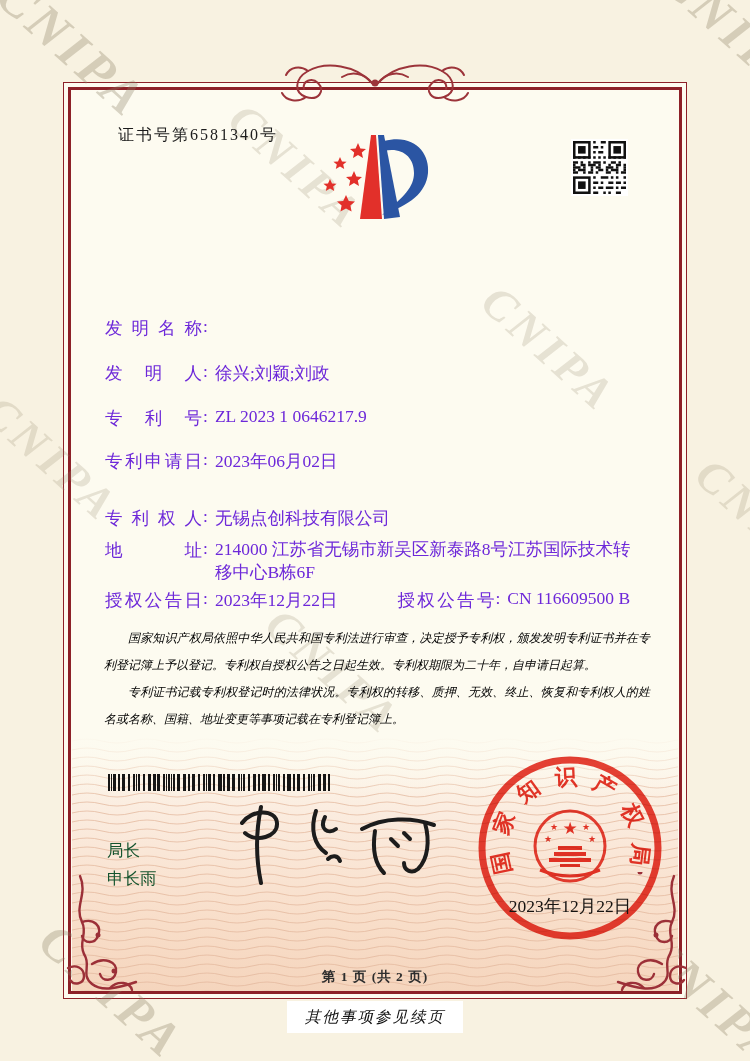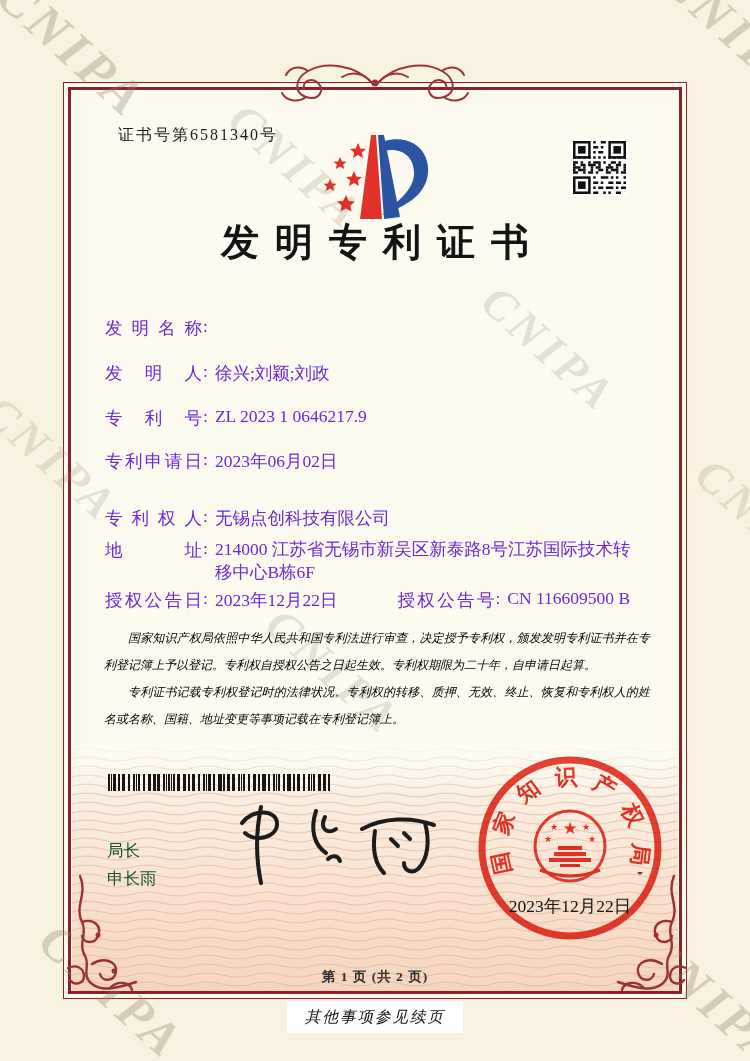--- a/index.html
+++ b/index.html
@@ -196,21 +196,20 @@
       <line x1="0" y1="10.5" x2="21" y2="10.5" stroke-dasharray="3 1 1 2 1 1 2 2"></line>
       <line x1="0" y1="11.5" x2="21" y2="11.5" stroke-dasharray="1 1 3 2 1 2 2 1"></line>
       <line x1="0" y1="12.5" x2="21" y2="12.5" stroke-dasharray="2 2 1 1 2 1 1 3"></line>
       <line x1="8" y1="14.5" x2="21" y2="14.5" stroke-dasharray="1 2 3 1 1 1"></line>
       <line x1="8" y1="16.5" x2="21" y2="16.5" stroke-dasharray="2 1 1 2 2 1"></line>
       <line x1="8" y1="18.5" x2="21" y2="18.5" stroke-dasharray="1 1 2 1 3 1"></line>
       <line x1="8" y1="20.5" x2="21" y2="20.5" stroke-dasharray="2 2 1 1 1 2"></line>
     </g>
   </svg>
 
-  <div class="title">发明专利证书</div>
 
   <div class="row" style="top:316px">
     <span class="flabel">发明名称</span>
       <span class="colon">:</span>
   </div>
   <div class="row" style="top:361px">
     <span class="flabel">发明人</span>
       <span class="colon">:</span>
       <span class="fvalue">徐兴;刘颖;刘政</span>
   </div>

